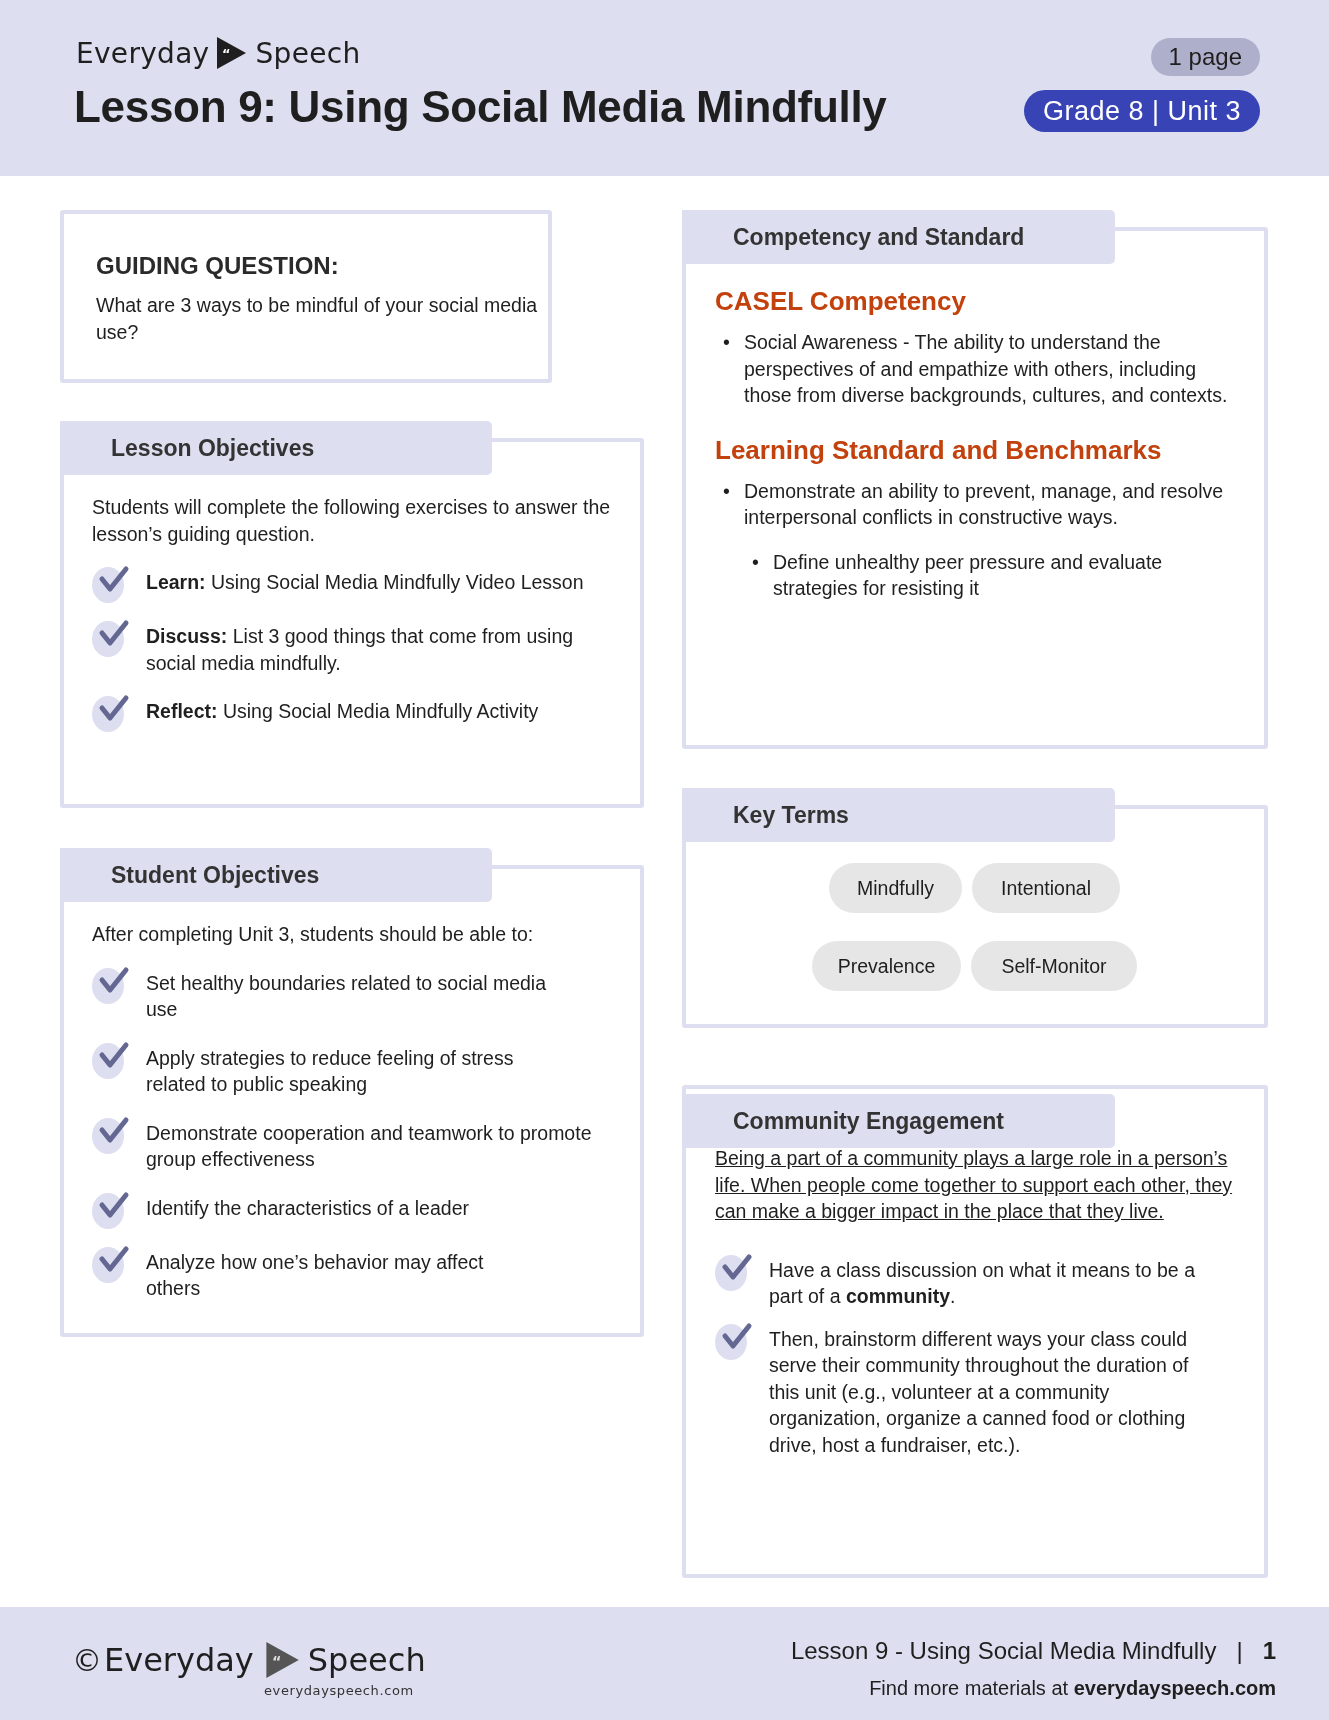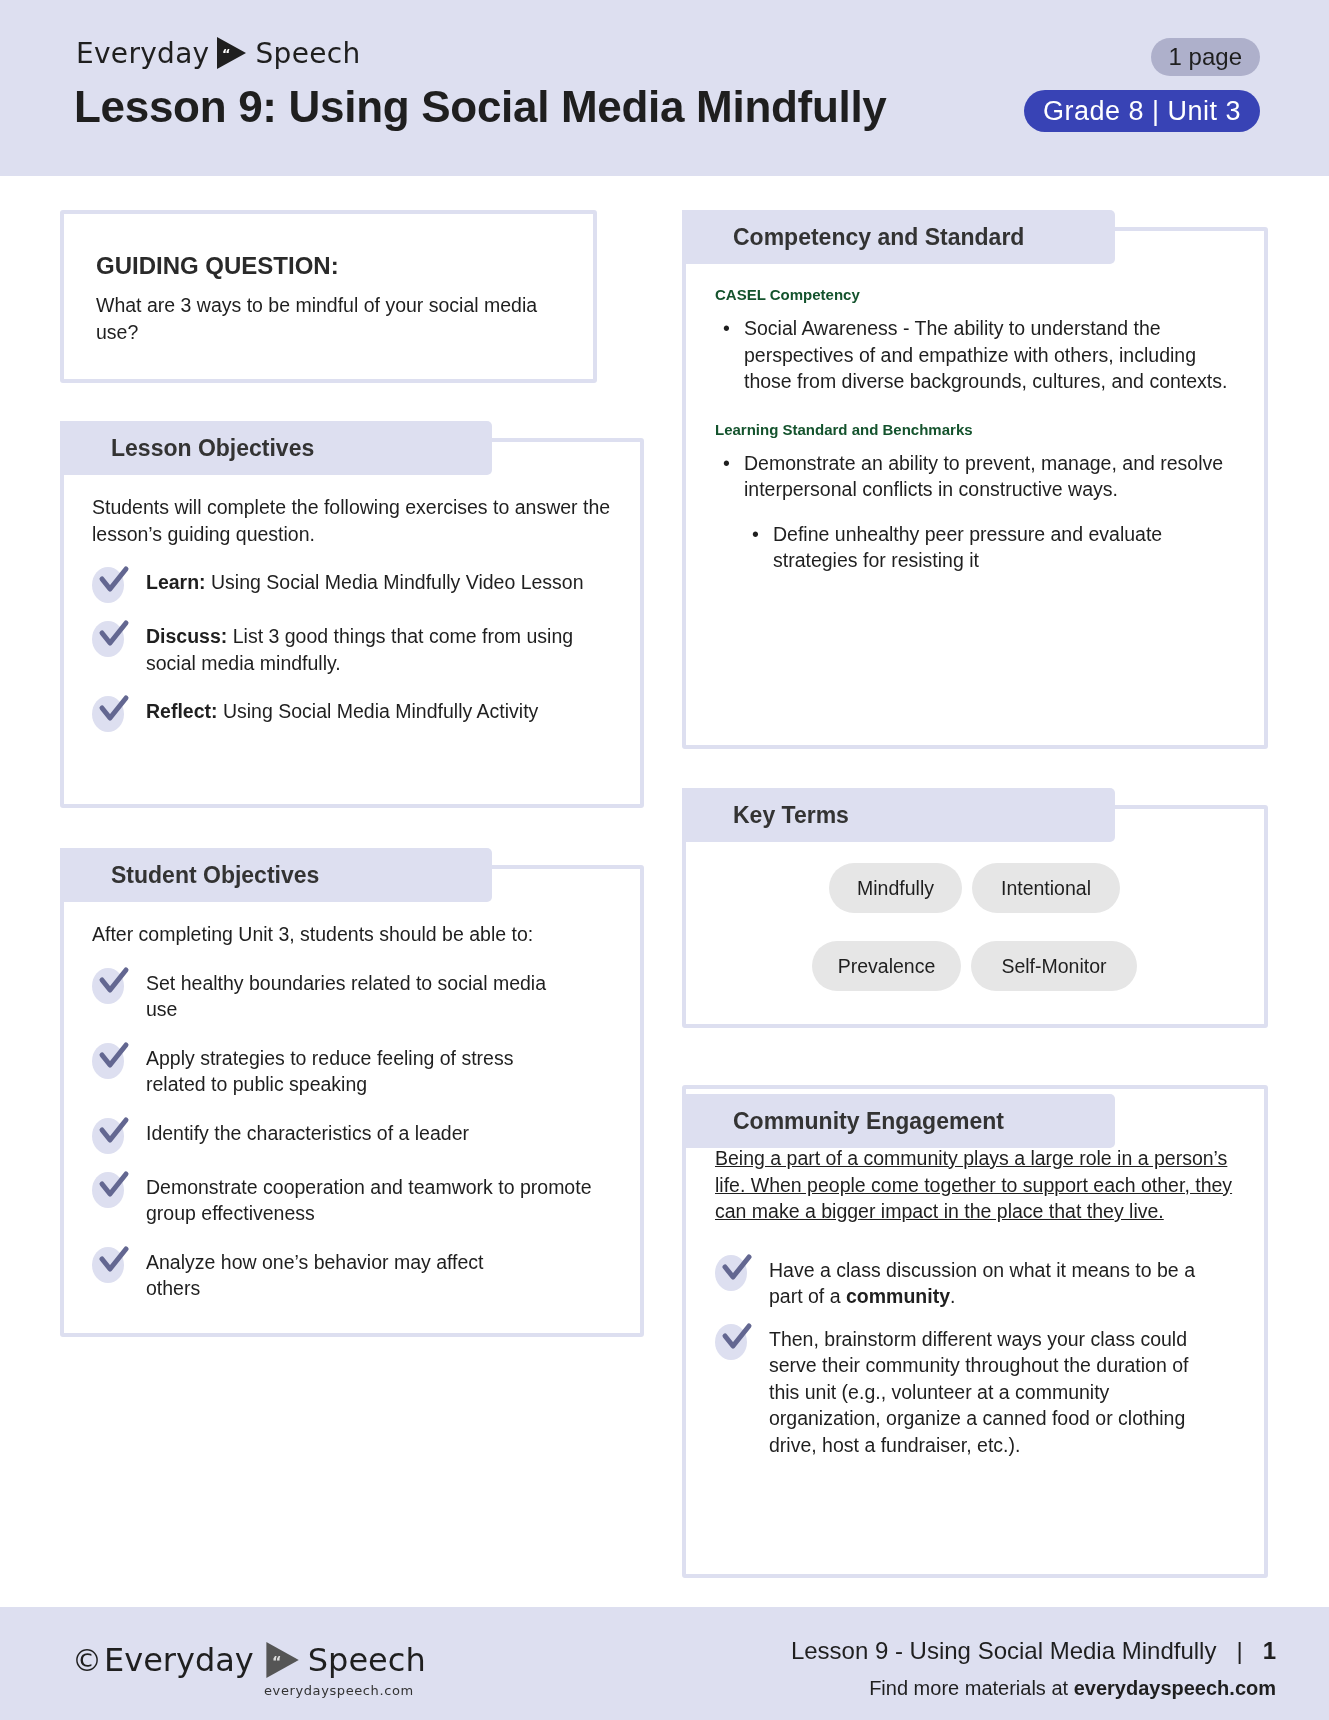--- a/index.html
+++ b/index.html
@@ -10,21 +10,21 @@
   .brand { position: absolute; left: 76px; top: 36px; display: flex; align-items: center; font-family: "DejaVu Sans", sans-serif; font-size: 28px; color: #1f1f1f; letter-spacing: 0.3px; }
   .brand .play { display: inline-block; width: 32px; height: 34px; margin: 0 8px 0 6px; position: relative; }
   .brand .play svg { width: 32px; height: 34px; }
   .title { position: absolute; left: 74px; top: 82px; font-family: "Liberation Sans", sans-serif; font-weight: bold; font-size: 44px; color: #1f1f1f; letter-spacing: -0.3px; }
   .pill-page { position: absolute; right: 69px; top: 38px; height: 38px; padding: 0 18px; border-radius: 19px; background: #aeb0cb; font-size: 24px; line-height: 38px; color: #1f1f1f; }
   .pill-grade { position: absolute; right: 69px; top: 90px; height: 42px; padding: 0 19px; border-radius: 21px; background: #3843b5; font-size: 27px; line-height: 42px; color: #ffffff; letter-spacing: 0.5px; }
 
   .box { position: absolute; border: 4px solid #dddff0; border-radius: 3px; background: #fff; }
   .tab { position: absolute; background: #dddff0; border-radius: 0 5px 5px 0; font-weight: bold; font-size: 23px; color: #333; padding-left: 51px; line-height: 54px; height: 54px; }
   .body-text { font-size: 19.5px; line-height: 26.5px; color: #1f1f1f; }
-  .sub-head { font-weight: bold; font-size: 15px; color: #14532d; }
+  .sub-head { font-weight: bold; font-size: 26px; color: #c2410c; }
 
   .check-item { display: flex; align-items: flex-start; margin-bottom: 22px; }
   .check-item .ck { width: 40px; height: 36px; flex: 0 0 40px; position: relative; margin-right: 14px; margin-top: -4px; }
   .check-item .ck .circ { position: absolute; left: 0; top: 2px; width: 32px; height: 36px; border-radius: 50%; background: #dddff0; }
   .check-item .ck svg { position: absolute; left: 4px; top: 0px; width: 34px; height: 30px; }
   .check-item .txt { flex: 1; }
 
   .bullets { list-style: none; }
   .bullets li { position: relative; padding-left: 29px; }
   .bullets li::before { content: "•"; position: absolute; left: 8px; top: 0; }
@@ -53,21 +53,21 @@
           <text x="7" y="22" font-size="13" fill="#fff" font-family="DejaVu Sans, sans-serif" font-weight="bold">“</text>
         </svg>
     </span>
     <span>Speech</span>
   </div>
   <div class="title">Lesson 9: Using Social Media Mindfully</div>
   <div class="pill-page">1 page</div>
   <div class="pill-grade">Grade 8 | Unit 3</div>
 </div>
 
-<div class="box" style="left:60px; top:210px; width:537px; height:173px;">
+<div class="box" style="left:60px; top:210px; width:492px; height:173px;">
   <div class="sub-head" style="position:absolute; left:32px; top:38px; font-size:24px; color:#2a2a2a;">GUIDING QUESTION:</div>
   <div class="body-text" style="position:absolute; left:32px; top:78px; width:460px;">What are 3 ways to be mindful of your social media use?</div>
 </div>
 
 <div class="box" style="left:60px; top:438px; width:584px; height:370px;"></div>
 <div class="tab" style="left:60px; top:421px; width:432px;">Lesson Objectives</div>
 <div style="position:absolute; left:92px; top:494px; width:520px;">
   <div class="body-text" style="margin-bottom:22px;">Students will complete the following exercises to answer the lesson’s guiding question.</div>
   <div class="check-item">
     <span class="ck">
@@ -120,30 +120,30 @@
       </span>
     <span class="txt body-text" style="padding-right:40px;">Apply strategies to reduce feeling of stress related to public speaking</span>
   </div>
   <div class="check-item">
     <span class="ck">
         <span class="circ"></span>
         <svg viewBox="0 0 34 30">
           <polyline points="6,14 14,24 30,4" fill="none" stroke="#636791" stroke-width="5" stroke-linecap="round" stroke-linejoin="round"></polyline>
         </svg>
       </span>
+    <span class="txt body-text" style="padding-right:20px;">Demonstrate cooperation and teamwork to promote group effectiveness</span>
+  </div>
+  <div class="check-item">
+    <span class="ck">
+        <span class="circ"></span>
+        <svg viewBox="0 0 34 30">
+          <polyline points="6,14 14,24 30,4" fill="none" stroke="#636791" stroke-width="5" stroke-linecap="round" stroke-linejoin="round"></polyline>
+        </svg>
+      </span>
     <span class="txt body-text">Identify the characteristics of a leader</span>
-  </div>
-  <div class="check-item">
-    <span class="ck">
-        <span class="circ"></span>
-        <svg viewBox="0 0 34 30">
-          <polyline points="6,14 14,24 30,4" fill="none" stroke="#636791" stroke-width="5" stroke-linecap="round" stroke-linejoin="round"></polyline>
-        </svg>
-      </span>
-    <span class="txt body-text" style="padding-right:20px;">Demonstrate cooperation and teamwork to promote group effectiveness</span>
   </div>
   <div class="check-item">
     <span class="ck">
         <span class="circ"></span>
         <svg viewBox="0 0 34 30">
           <polyline points="6,14 14,24 30,4" fill="none" stroke="#636791" stroke-width="5" stroke-linecap="round" stroke-linejoin="round"></polyline>
         </svg>
       </span>
     <span class="txt body-text" style="padding-right:80px;">Analyze how one’s behavior may affect others</span>
   </div>

